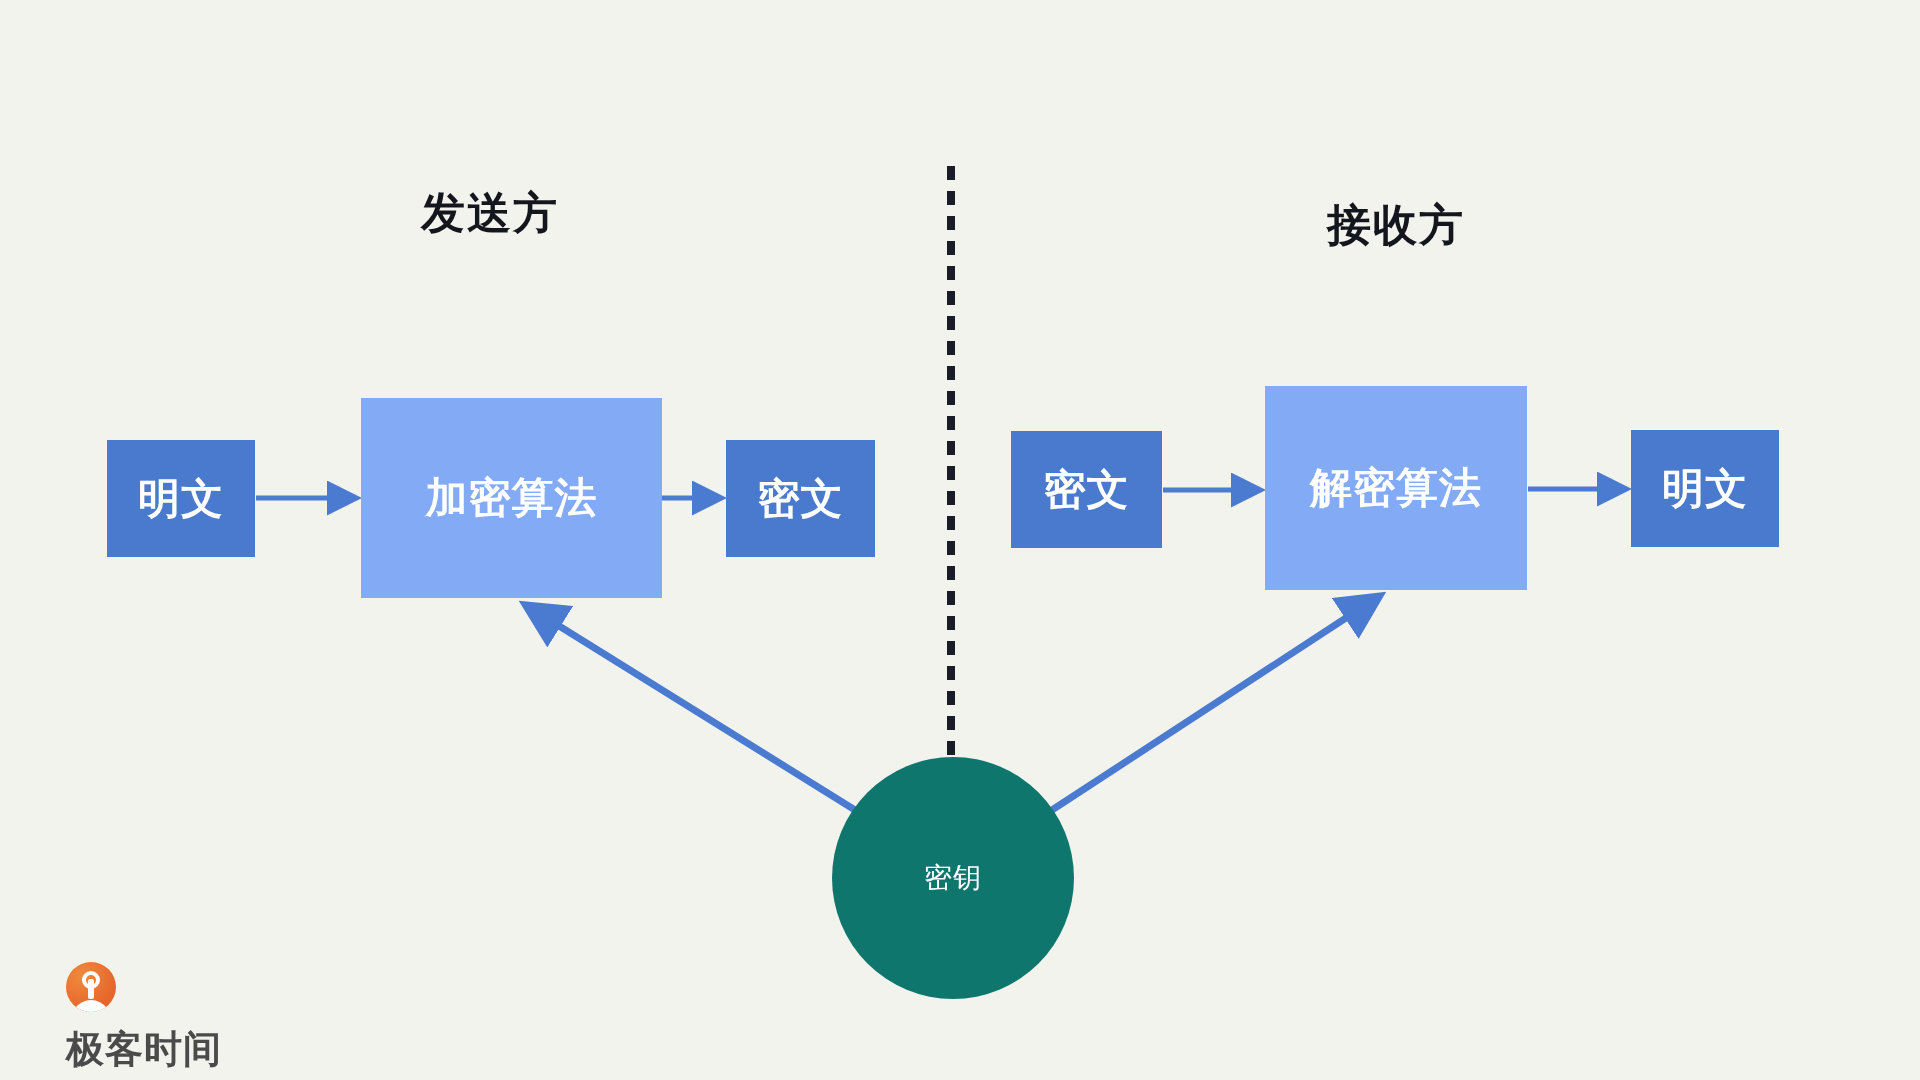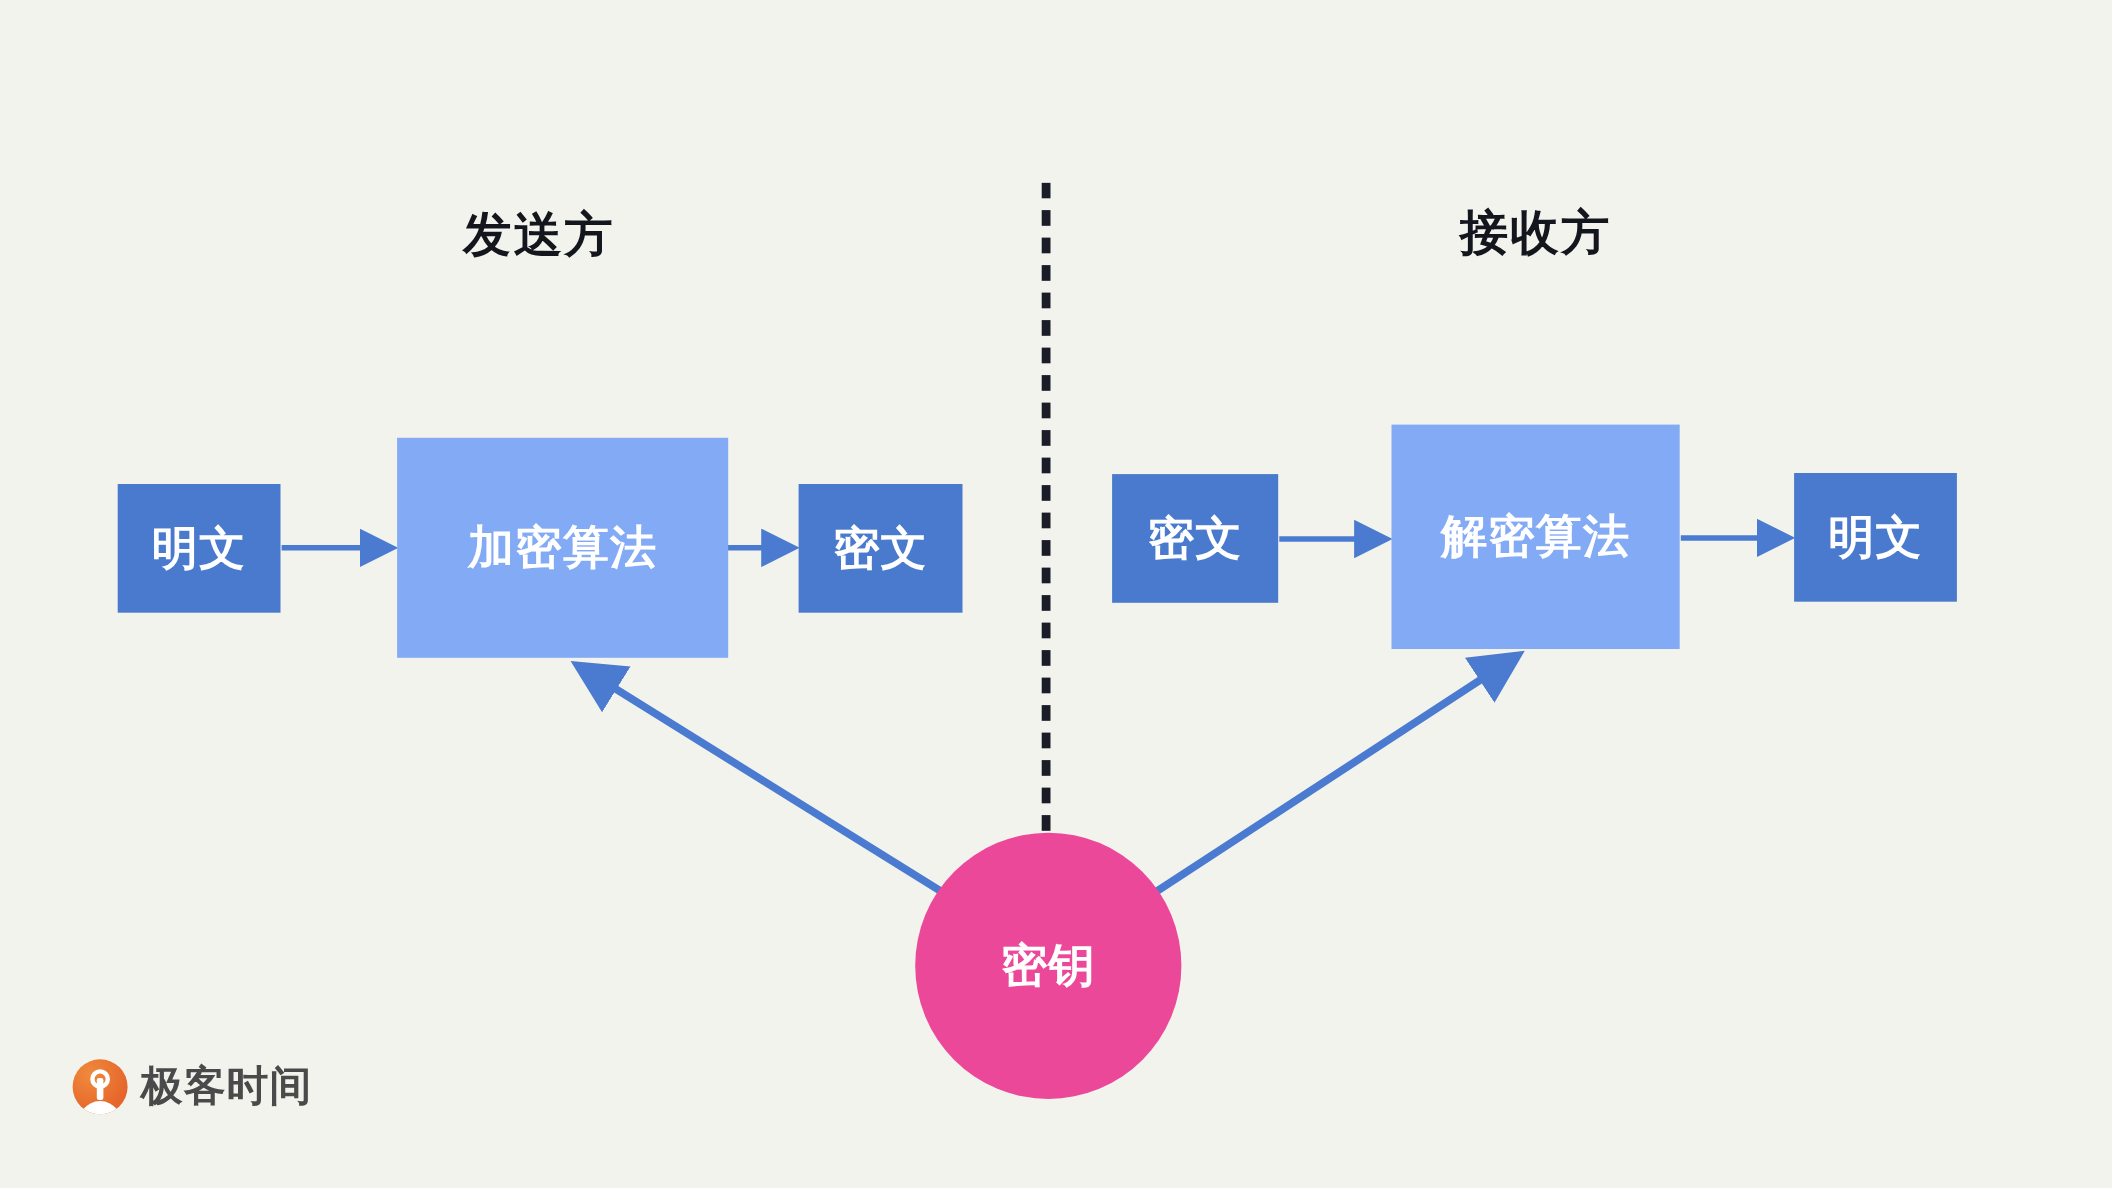--- a/index.html
+++ b/index.html
@@ -23,21 +23,21 @@
     position: absolute;
     font-size: 44px;
     font-weight: 700;
     color: #14161d;
     letter-spacing: 2px;
     white-space: nowrap;
     transform: translateX(-50%);
     text-align: center;
   }
   #title-sender  { left: 490px;  top: 184px; }
-  #title-receiver{ left: 1396px; top: 182px; text-align: right; }
+  #title-receiver{ left: 1396px; top: 196px; text-align: right; }
 
   
   #divider {
     position: absolute;
     left: 947px;
     top: 166px;
     width: 8px;
     height: 592px;
     background-image: linear-gradient(
         to bottom,
@@ -70,46 +70,47 @@
   #node-plaintext-out  { left: 1631px; top: 430px; width: 148px; height: 117px; font-size: 42px; }
 
   
   #node-key {
     position: absolute;
     left: 832px;
     top: 757px;
     width: 242px;
     height: 242px;
     border-radius: 50%;
-    background: #ec4899;
+    background: #0f766e;
     display: flex;
     align-items: center;
     justify-content: center;
     color: #ffffff;
-    font-size: 42px;
-    font-weight: 700;
+    font-size: 28px;
+    font-weight: 400;
     letter-spacing: 1px;
   }
 
   
   #arrows {
     position: absolute;
     left: 0; top: 0;
     width: 1920px; height: 1080px;
     pointer-events: none;
   }
 
   
   #logo {
     position: absolute;
     left: 66px;
     top: 962px;
     display: flex;
-    align-items: flex-end;
+    align-items: flex-start;
     gap: 12px;
+    flex-direction: column;
   }
   #logo-mark {
     position: relative;
     width: 50px;
     height: 50px;
     border-radius: 50%;
     background: radial-gradient(circle at 32% 28%, #f08a3c 0%, #e5652a 72%);
     overflow: hidden;
     flex: 0 0 auto;
   }

